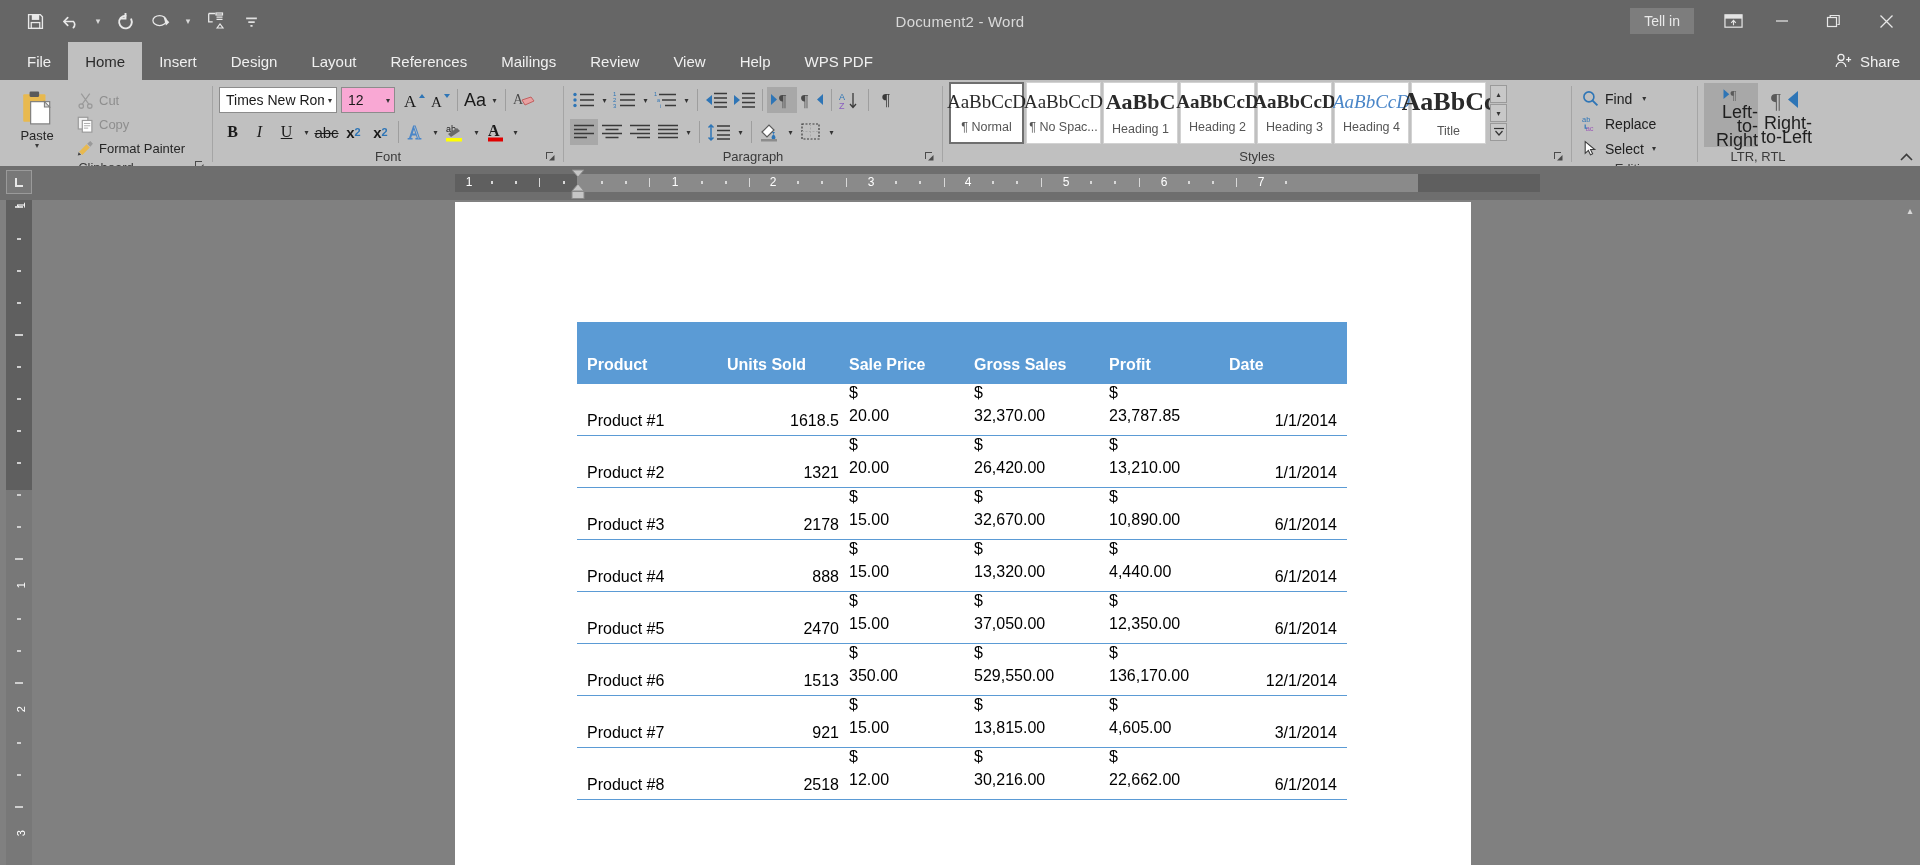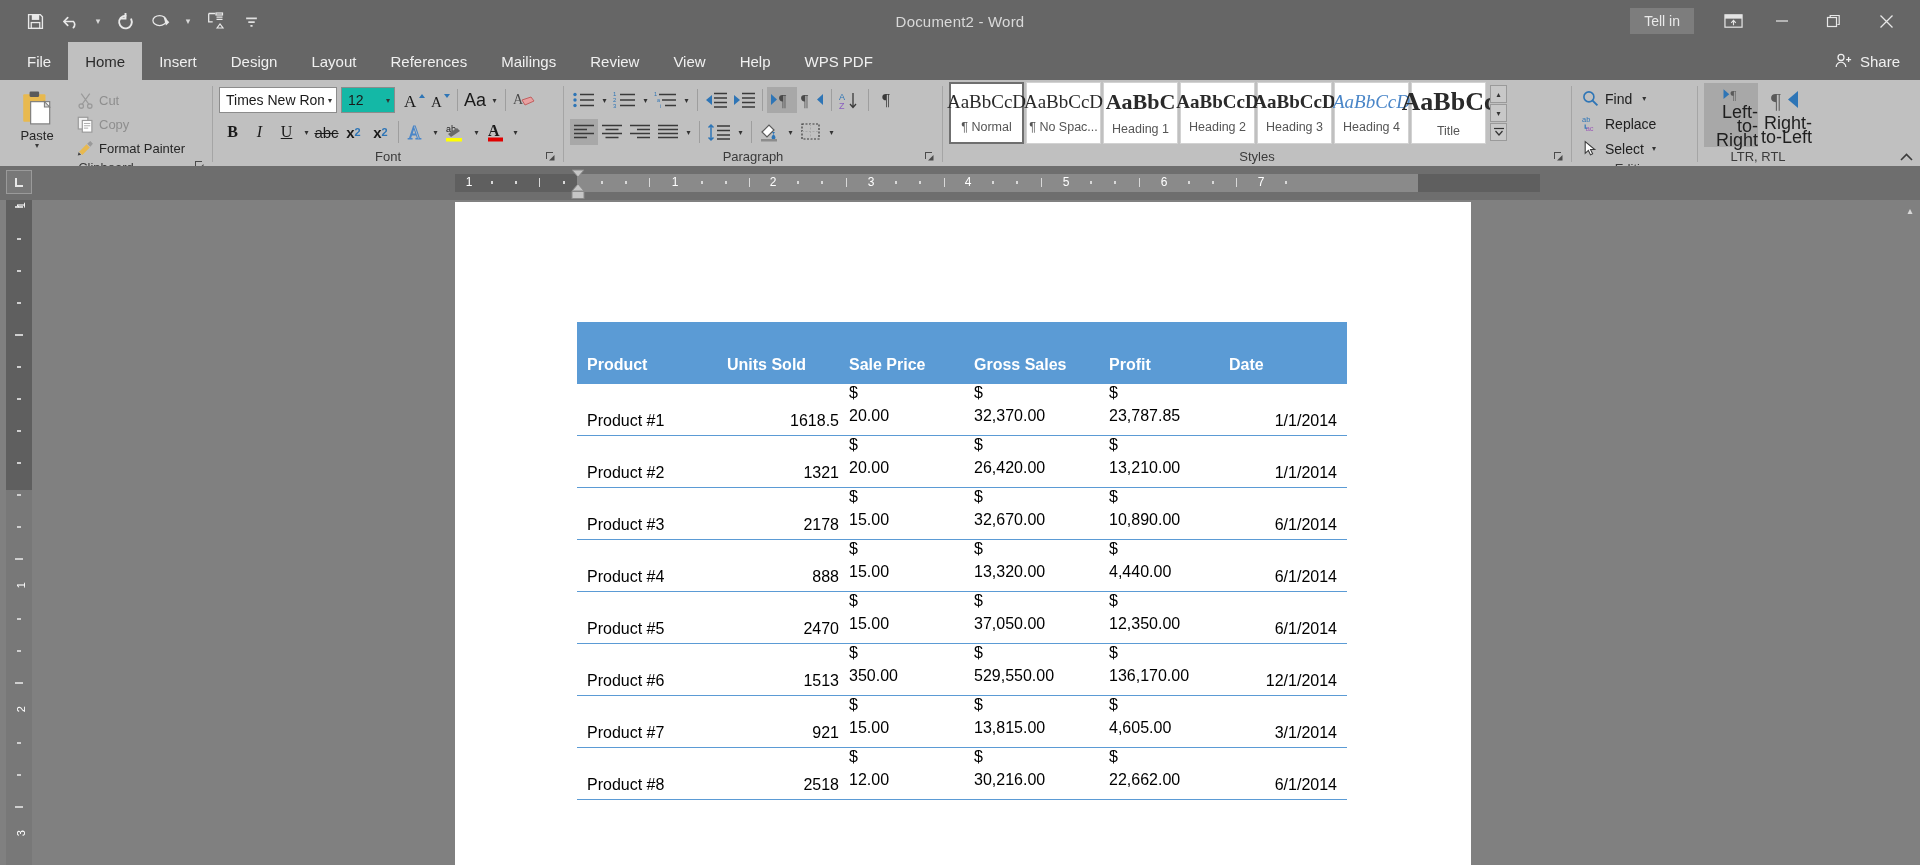--- a/index.html
+++ b/index.html
@@ -94,21 +94,21 @@
   .caret{ font-size:8px; color:#333; width:13px; text-align:center; cursor:pointer; }
   .vsep{ width:1px; height:22px; background:#9e9e9e; margin:0 4px; }
 
   .fontname{
     width:118px; height:26px; background:#fff; border:1px solid #8c8c8c;
     color:#1a1a1a; font-size:14px; display:flex; align-items:center;
     padding:0 4px 0 6px; cursor:text;
   }
   .fontname .v{ flex:1; overflow:hidden; white-space:nowrap; }
   .fontsize{
-    width:54px; height:26px; background:#14b8a6; border:1px solid #8c8c8c;
+    width:54px; height:26px; background:#f9a8d4; border:1px solid #8c8c8c;
     color:#1a1a1a; font-size:14px; display:flex; align-items:center;
     padding:0 4px 0 6px; cursor:text; margin-left:4px;
   }
   .fontsize .v{ flex:1; }
   .ddarrow{ font-size:8px; color:#333; padding-left:4px; }
 
   .fbtn{
     height:26px; min-width:27px; display:flex; align-items:center; justify-content:center;
     font-size:16px; color:#1a1a1a; cursor:pointer;
   }

